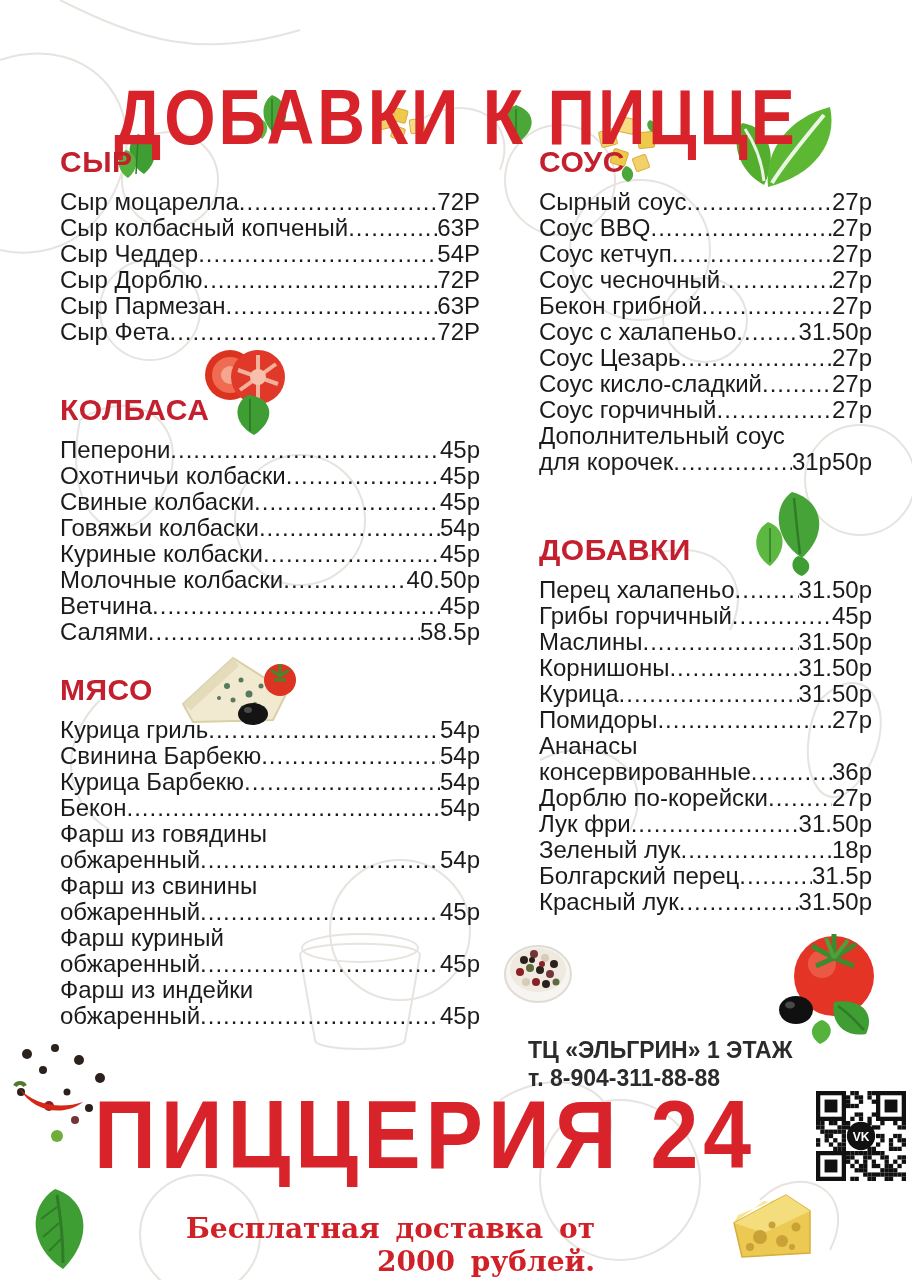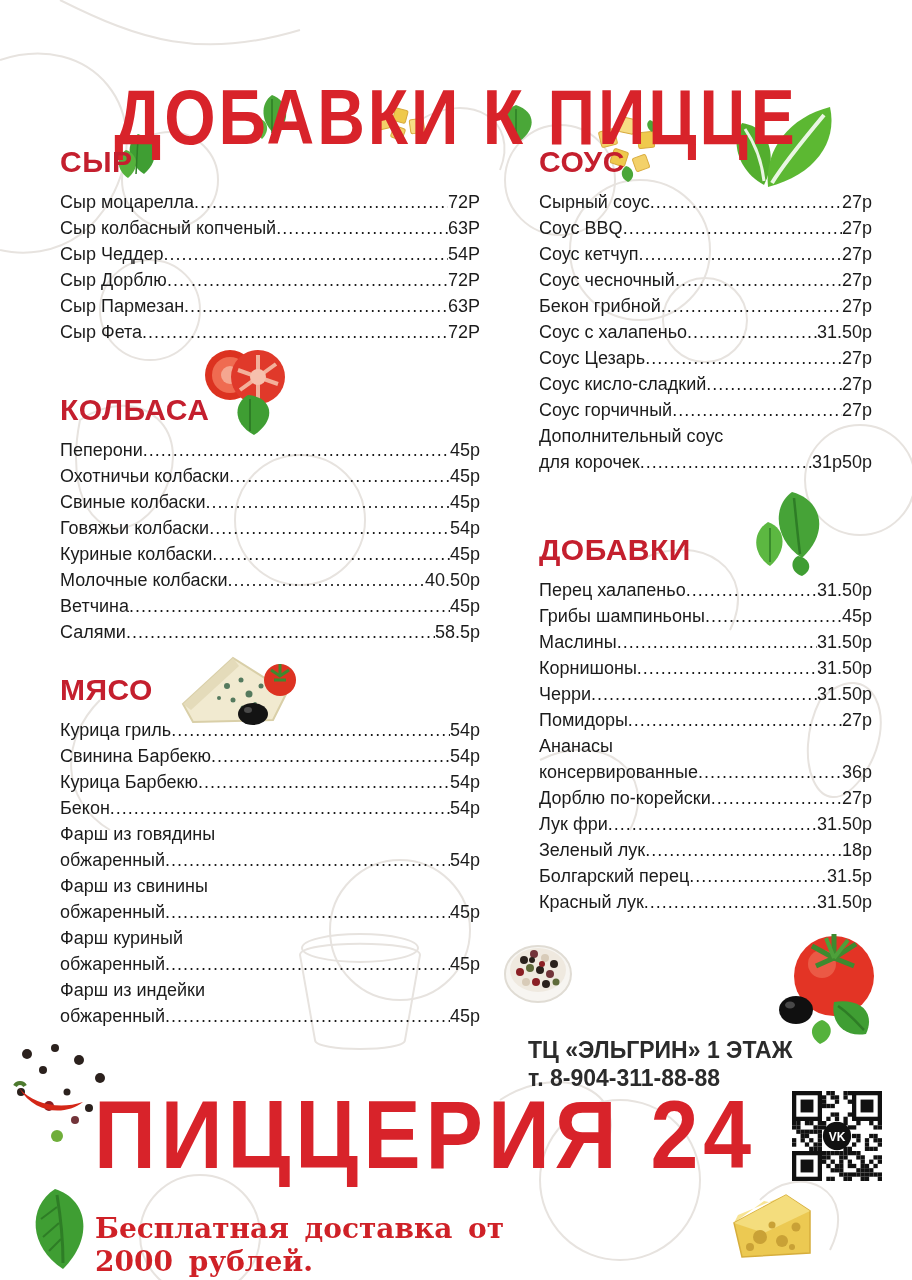--- a/index.html
+++ b/index.html
@@ -27,21 +27,21 @@
   .sec{margin:0;}
   .sec-title{
     font-size:30px;font-weight:bold;color:var(--section,#c41f2e);
     letter-spacing:.5px;line-height:34px;margin:0 0 10px 0;
   }
   .sec-cheese{margin-bottom:48px;}
   .sec-sausage{margin-bottom:28px;margin-top:24px;}
   .sec-sauce{margin-bottom:58px;}
 
   .items{margin:0;padding:0;}
-  .row{display:flex;align-items:flex-end;font-size:18px;line-height:26px;}
+  .row{display:flex;align-items:flex-end;font-size:24px;line-height:26px;}
   .nm{white-space:nowrap;}
   .leader{flex:1;overflow:hidden;white-space:nowrap;min-width:12px;}
   .leader::after{
     content:"......................................................................................................................";
     letter-spacing:1px;
   }
   .price{white-space:nowrap;}
 
   .address{
     position:absolute;left:528px;top:1036px;width:334px;z-index:2;
@@ -51,21 +51,21 @@
   .brand-title{
     position:absolute;left:70px;top:1086px;width:710px;z-index:2;
     text-align:center;font-size:86px;font-weight:bold;color:var(--accent,#d8232a);
     letter-spacing:5px;line-height:86px;white-space:nowrap;
     transform:scaleY(1.12);transform-origin:center top;
   }
 
   .footer-note{
     position:absolute;left:95px;top:1212px;width:500px;z-index:2;
     font-family:"DejaVu Serif",serif;font-weight:bold;
-    font-size:28px;color:#cf2127;text-align:left;word-spacing:6px;
+    font-size:28px;color:#cf2127;text-align:right;word-spacing:6px;
   }
 </style>
 </head>
 <body>
 
 <svg class="bg-sketch" width="912" height="1280" viewBox="0 0 912 1280">
   <g fill="none" stroke="#e7e3df" stroke-width="2">
     <path d="M0,60 C90,30 160,110 110,200 C70,270 0,250 0,250"></path>
     <path d="M60,0 C140,40 200,60 300,30"></path>
     <circle cx="640" cy="250" r="70"></circle>
@@ -220,21 +220,21 @@
   <path d="M10,46 C12,42 18,42 20,46" stroke="#4d7a2e" stroke-width="4" fill="none"></path>
   <circle cx="52" cy="96" r="6" fill="#6fae3a"></circle>
 </svg>
 
 <svg class="deco" style="left:15px;top:1185px" width="85" height="90" viewBox="0 0 85 90">
   <path d="M40,4 C72,14 80,52 48,84 C14,62 12,22 40,4 Z" fill="#3f9e33"></path>
   <path d="M42,10 C46,34 48,58 48,78" stroke="#2e7d26" stroke-width="3" fill="none"></path>
   <path d="M42,22 L26,34 M44,38 L28,52 M46,54 L34,66" stroke="#2e7d26" stroke-width="2" fill="none"></path>
 </svg>
 
-<div class="deco" id="qr" style="left:792px;top:1090px;width:90px;height:92px"><svg width="90" height="92" viewBox="0 0 88.2 88.2">
+<div class="deco" id="qr" style="left:816px;top:1090px;width:90px;height:92px"><svg width="90" height="92" viewBox="0 0 88.2 88.2">
       <rect width="88.2" height="88.2" fill="#fff"></rect>
       <rect x="0" y="0" width="29.400000000000002" height="29.400000000000002" fill="#111"></rect>
       <rect x="4.2" y="4.2" width="21" height="21" fill="#fff"></rect>
       <rect x="8.4" y="8.4" width="12.600000000000001" height="12.600000000000001" fill="#111"></rect>
       <rect x="58.800000000000004" y="0" width="29.400000000000002" height="29.400000000000002" fill="#111"></rect>
       <rect x="63" y="4.2" width="21" height="21" fill="#fff"></rect>
       <rect x="67.2" y="8.4" width="12.600000000000001" height="12.600000000000001" fill="#111"></rect>
       <rect x="0" y="58.800000000000004" width="29.400000000000002" height="29.400000000000002" fill="#111"></rect>
       <rect x="4.2" y="63" width="21" height="21" fill="#fff"></rect>
       <rect x="8.4" y="67.2" width="12.600000000000001" height="12.600000000000001" fill="#111"></rect>
@@ -590,36 +590,36 @@
     </section>
   <section class="sec">
       <h2 class="sec-title">ДОБАВКИ</h2>
       <div class="items">
         <div class="row">
           <span class="nm">Перец халапеньо</span>
           <span class="leader"></span>
           <span class="price">31.50р</span>
         </div>
         <div class="row">
-          <span class="nm">Грибы шампиньоны</span>
+          <span class="nm">Грибы горчичный</span>
           <span class="leader"></span>
           <span class="price">45р</span>
         </div>
         <div class="row">
           <span class="nm">Маслины</span>
           <span class="leader"></span>
           <span class="price">31.50р</span>
         </div>
         <div class="row">
           <span class="nm">Корнишоны</span>
           <span class="leader"></span>
           <span class="price">31.50р</span>
         </div>
         <div class="row">
-          <span class="nm">Черри</span>
+          <span class="nm">Курица</span>
           <span class="leader"></span>
           <span class="price">31.50р</span>
         </div>
         <div class="row">
           <span class="nm">Помидоры</span>
           <span class="leader"></span>
           <span class="price">27р</span>
         </div>
         <div class="row">
           <span class="nm">Ананасы</span>

